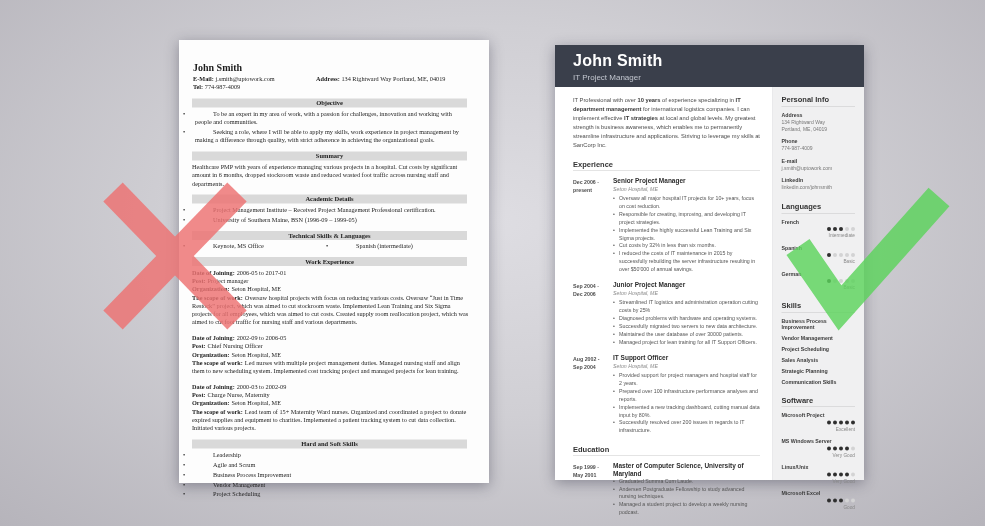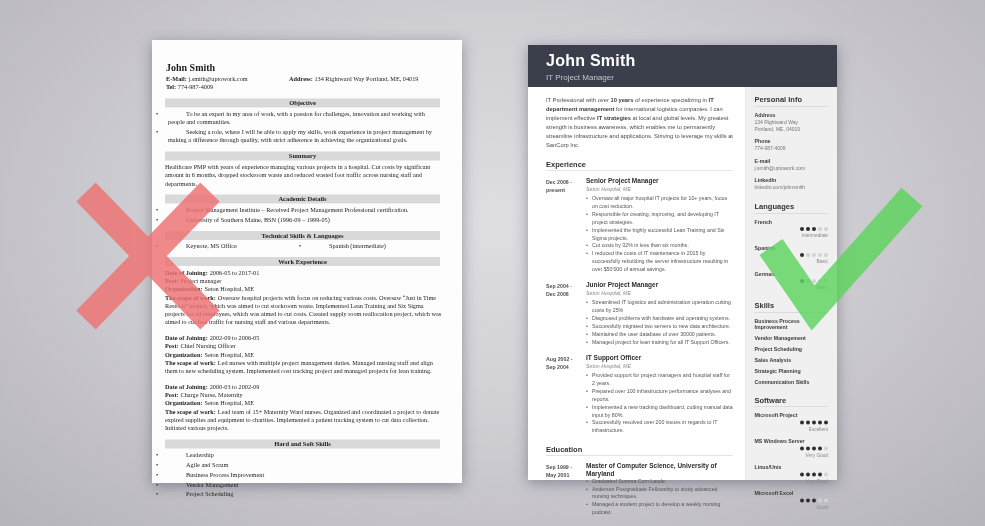--- a/index.html
+++ b/index.html
@@ -1,21 +1,21 @@
 <!DOCTYPE html>
 <html><head>
 <meta charset="utf-8">
 <style>
   html,body{margin:0;padding:0;}
   body{
     width:985px;height:526px;overflow:hidden;
     font-family:"Liberation Sans",sans-serif;
     background:radial-gradient(ellipse at 50% 42%, #dedde2 0%, #d0cfd4 45%, #b6b4bb 100%);
   }
-  .stage{position:relative;width:849px;height:526px;}
+  .stage{position:relative;width:849px;height:526px;margin-left:27px;}
   .page{
     position:absolute;transform:scale(.5);transform-origin:0 0;
     background:#fdfdfd;box-shadow:0 6px 26px rgba(35,35,55,.38);
   }
   
   .lp{left:152px;top:40px;width:620px;height:886px;
       font-family:"Liberation Serif",serif;color:#1d1d1d;}
   .lp-inner{padding-top:44px;}
   .lp-name{font-size:20px;font-weight:bold;margin:0 40px 2px 28px;}
   .lp-contact{display:flex;justify-content:space-between;align-items:flex-start;

